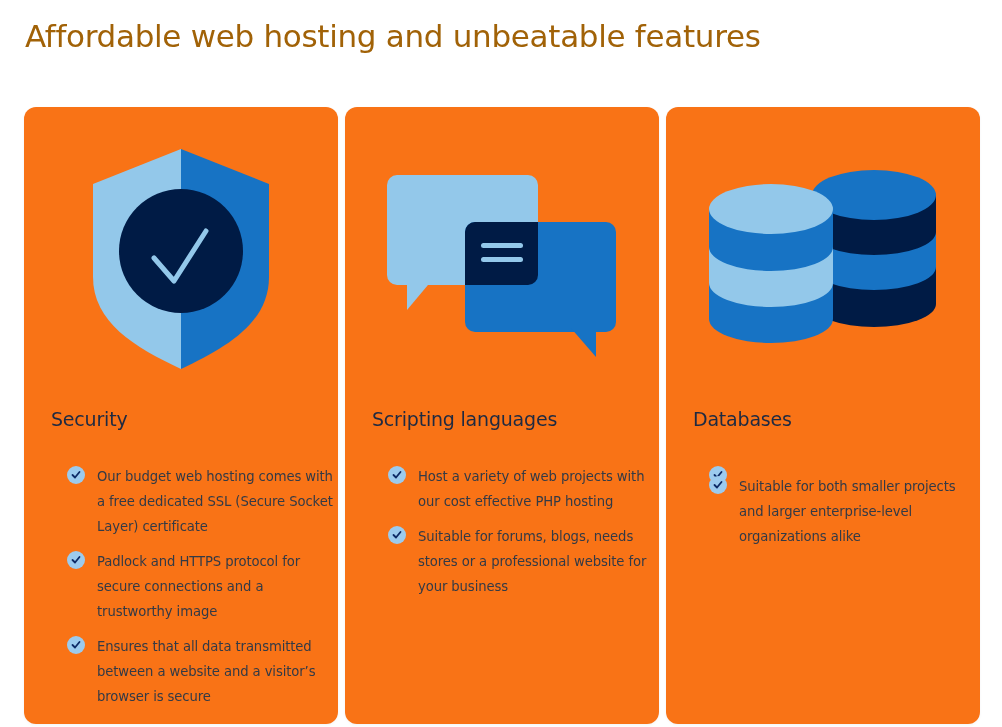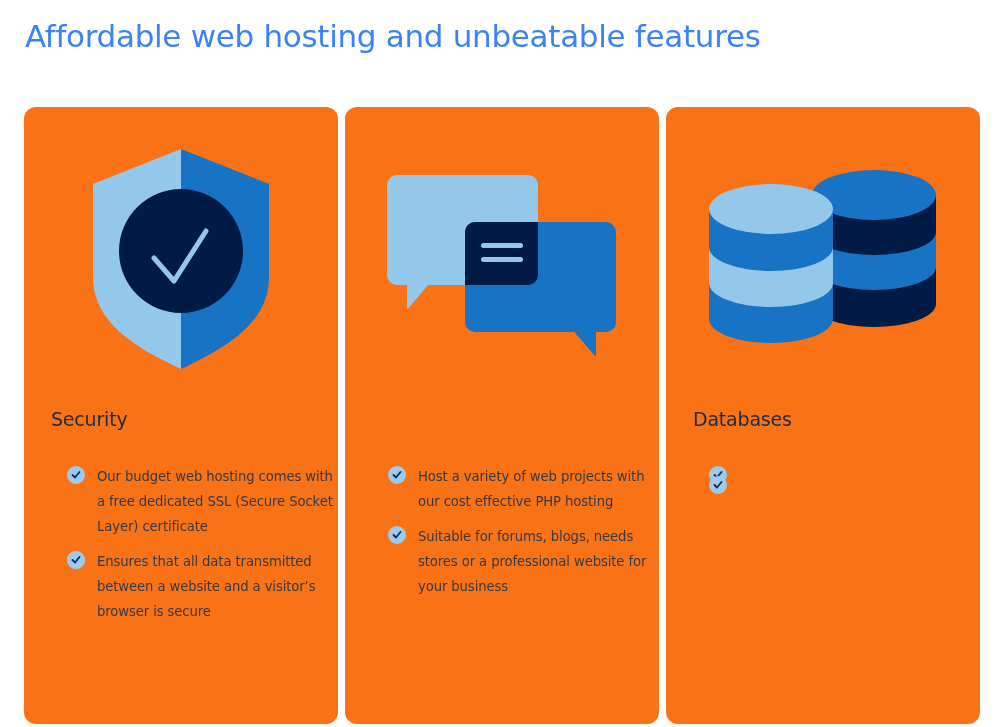--- a/index.html
+++ b/index.html
@@ -9,21 +9,21 @@
       font-family: "DejaVu Sans", sans-serif;
       color: #2b3240;
       position: relative;
     }
     .page-title {
       position: absolute; left: 25px; top: 18px; margin: 0;
       font-family: "DejaVu Sans", sans-serif;
       font-weight: normal;
       font-size: 31px;
       letter-spacing: -0.3px;
-      color: #3b82f6;
+      color: #a16207;
       white-space: nowrap;
     }
     .cards { position: absolute; left: 24px; top: 99px; width: 956px; height: 617px; }
     .card {
       position: absolute; top: 8px; width: 314px; height: 617px;
       background: #f97316;
       border-radius: 12px;
       box-shadow: 0 1px 3px rgba(20,40,80,0.05);
     }
     .card:nth-child(1) { left: 0; }
@@ -70,20 +70,21 @@
             </svg>
           </span>
         <span class="feature-text">Our budget web hosting comes with a free dedicated SSL (Secure Socket Layer) certificate</span>
       </li>
       <li class="feature">
         <span class="check">
             <svg width="10" height="10" viewBox="0 0 10 10">
               <polyline points="1.5,5 4,7.5 8.5,2" fill="none" stroke="#0d2a66" stroke-width="1.8" stroke-linecap="round" stroke-linejoin="round"></polyline>
             </svg>
           </span>
+        <span class="feature-text">Padlock and HTTPS protocol for secure connections and a trustworthy image</span>
       </li>
       <li class="feature">
         <span class="check">
             <svg width="10" height="10" viewBox="0 0 10 10">
               <polyline points="1.5,5 4,7.5 8.5,2" fill="none" stroke="#0d2a66" stroke-width="1.8" stroke-linecap="round" stroke-linejoin="round"></polyline>
             </svg>
           </span>
         <span class="feature-text">Ensures that all data transmitted between a website and a visitor’s browser is secure</span>
       </li>
     </ul>
@@ -95,20 +96,21 @@
       <rect x="42" y="68" width="151" height="110" rx="10" fill="#93c8ea"></rect>
       <polygon points="62,172 88,172 62,203" fill="#93c8ea"></polygon>
 
       <rect x="120" y="115" width="151" height="110" rx="10" fill="#1773c4"></rect>
       <polygon points="225,220 251,220 251,250" fill="#1773c4"></polygon>
 
       <path d="M130 115 H193 V168 A10 10 0 0 1 183 178 H120 V125 A10 10 0 0 1 130 115 Z" fill="#001b45"></path>
       <rect x="136" y="136" width="42" height="5" rx="2.5" fill="#93c8ea"></rect>
       <rect x="136" y="150" width="42" height="5" rx="2.5" fill="#93c8ea"></rect>
     </svg>
+    <h2 class="card-title">Scripting languages</h2>
     <ul class="features">
       <li class="feature">
         <span class="check">
             <svg width="10" height="10" viewBox="0 0 10 10">
               <polyline points="1.5,5 4,7.5 8.5,2" fill="none" stroke="#0d2a66" stroke-width="1.8" stroke-linecap="round" stroke-linejoin="round"></polyline>
             </svg>
           </span>
         <span class="feature-text">Host a variety of web projects with our cost effective PHP hosting</span>
       </li>
       <li class="feature">
@@ -141,17 +143,18 @@
               <polyline points="1.5,5 4,7.5 8.5,2" fill="none" stroke="#0d2a66" stroke-width="1.8" stroke-linecap="round" stroke-linejoin="round"></polyline>
             </svg>
           </span>
       </li>
       <li class="feature">
         <span class="check">
             <svg width="10" height="10" viewBox="0 0 10 10">
               <polyline points="1.5,5 4,7.5 8.5,2" fill="none" stroke="#0d2a66" stroke-width="1.8" stroke-linecap="round" stroke-linejoin="round"></polyline>
             </svg>
           </span>
+        <span class="feature-text">Suitable for both smaller projects and larger enterprise-level organizations alike</span>
       </li>
     </ul>
   </div>
 
 </div>
 
 </body></html>

